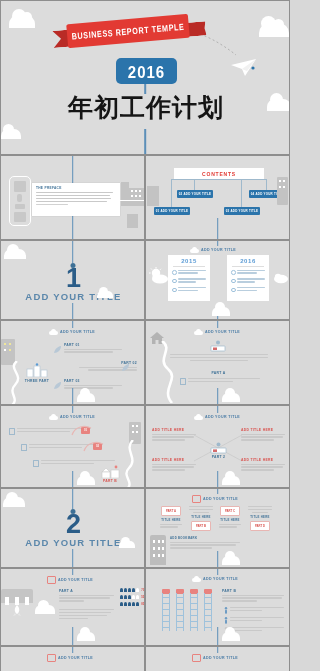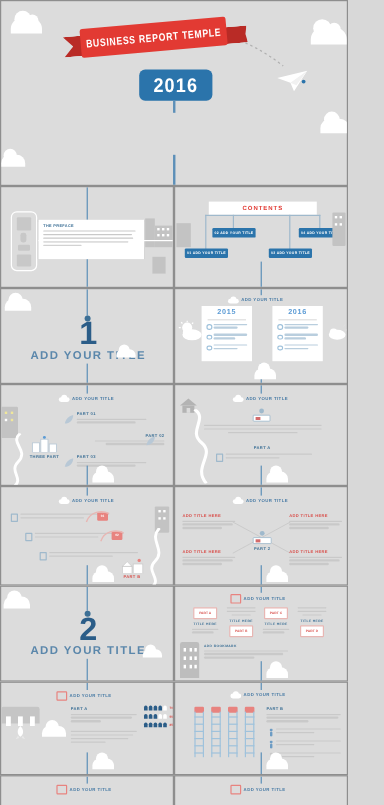--- a/index.html
+++ b/index.html
@@ -169,20 +169,21 @@
       <path d="M2 9 L27 3 L16 20 L13 13 Z" fill="#ffffff"></path>
       <path d="M13 13 L27 3 L18 15 Z" fill="#f1f1f1"></path>
       <circle cx="24" cy="12" r="1.6" fill="#2b74ab"></circle>
     </svg>
 
     <div class="yearbadge">
       <span>2016</span>
     </div>
     <div class="vline" style="top:83px;height:10px;"></div>
 
+    <div class="cn-title">年初工作计划</div>
 
     <div class="vline" style="top:128px;height:27px;"></div>
   </div>
 
   <div class="row">
     <div class="slide half" style="height:85px;">
       <div class="vline" style="top:0;height:85px;"></div>
       <div style="position:absolute;left:8px;top:20px;width:20px;height:48px;border:1.2px solid #fff;border-radius:5px;">
         <div style="position:absolute;left:4px;top:4px;width:12px;height:11px;background:#c8c8c8;border-radius:1px;"></div>
         <div style="position:absolute;left:7px;top:17px;width:5px;height:8px;background:#c8c8c8;border-radius:2px;"></div>

